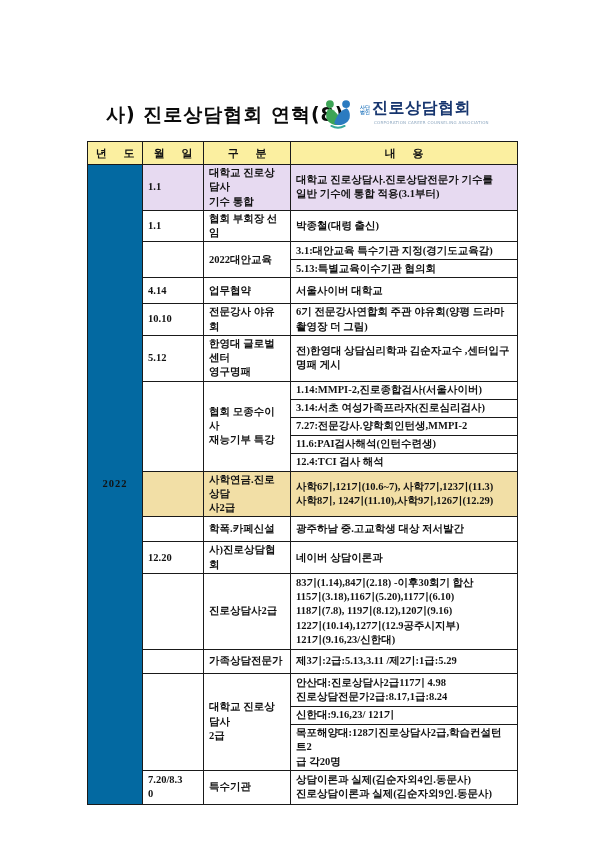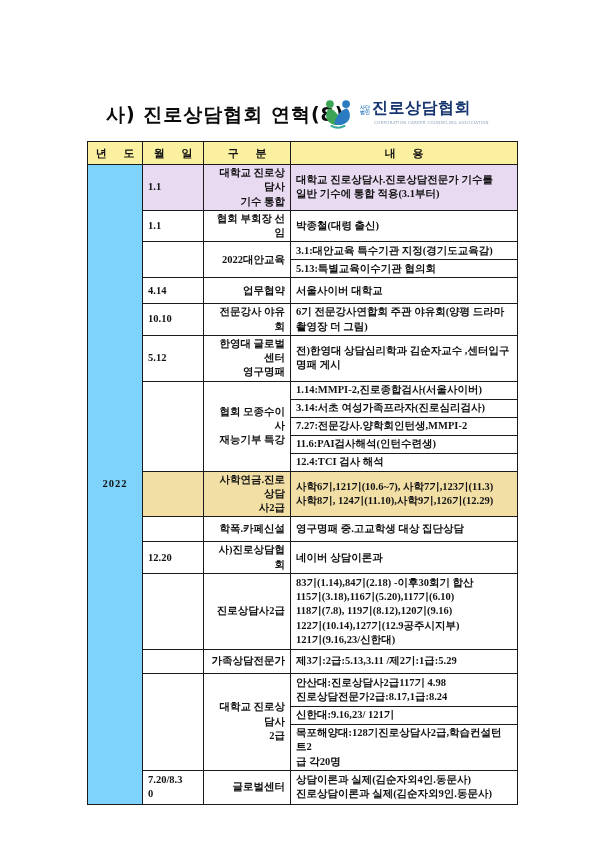--- a/index.html
+++ b/index.html
@@ -43,24 +43,24 @@
     padding:1px 5px;vertical-align:middle;
     white-space:pre-line;overflow:hidden;
   }
   table.hist{border:1.5px solid #1a1a1a;}
   table.hist th{
     background:#FBEFA0;text-align:center;word-spacing:14px;
     font-size:11px;height:20px;padding:1px 4px;
   }
   td.c-year{
     text-align:center;font-size:17px;letter-spacing:1px;
-    vertical-align:middle;background:#7dd3fc;
+    vertical-align:middle;background:#0369a1;
   }
   td.c-month{word-break:break-all;}
-  td.c-cat{padding-left:4px;text-align:right;}
+  td.c-cat{padding-left:4px;}
   td.c-content{padding-left:6px;}
   .hl-lav{background:#E7DAF1;}
   .hl-gold{background:#F2DFA6;}
 </style>
 </head>
 <body>
 
 <div class="doc-title">사) 진로상담협회 연혁(8)</div>
 
 <div class="logo">
@@ -156,21 +156,21 @@
     <tr style="height:34px">
       <td class="c-month hl-gold"></td>
       <td class="c-cat hl-gold">사학연금.진로상담
 사2급</td>
       <td class="c-content hl-gold">사학6기,121기(10.6~7), 사학7기,123기(11.3)
 사학8기, 124기(11.10),사학9기,126기(12.29)</td>
     </tr>
     <tr style="height:25px">
       <td class="c-month"></td>
       <td class="c-cat">학폭.카페신설</td>
-      <td class="c-content">영구명패 중.고교학생 대상 집단상담</td>
+      <td class="c-content">광주하남 중.고교학생 대상 저서발간</td>
     </tr>
     <tr style="height:24px">
       <td class="c-month">12.20</td>
       <td class="c-cat">사)진로상담협회</td>
       <td class="c-content">네이버 상담이론과</td>
     </tr>
     <tr style="height:76px">
       <td class="c-month"></td>
       <td class="c-cat">진로상담사2급</td>
       <td class="c-content">83기(1.14),84기(2.18) -이후30회기 합산
@@ -194,18 +194,18 @@
     <tr style="height:18px">
       <td class="c-content">신한대:9.16,23/ 121기</td>
     </tr>
     <tr style="height:31px">
       <td class="c-content">목포해양대:128기진로상담사2급,학습컨설턴트2
 급 각20명</td>
     </tr>
     <tr style="height:34px">
       <td class="c-month">7.20/8.3
 0</td>
-      <td class="c-cat">글로벌센터</td>
+      <td class="c-cat">특수기관</td>
       <td class="c-content">상담이론과 실제(김순자외4인.동문사)
 진로상담이론과 실제(김순자외9인.동문사)</td>
     </tr>
   </tbody>
 </table>
 
 </body></html>

